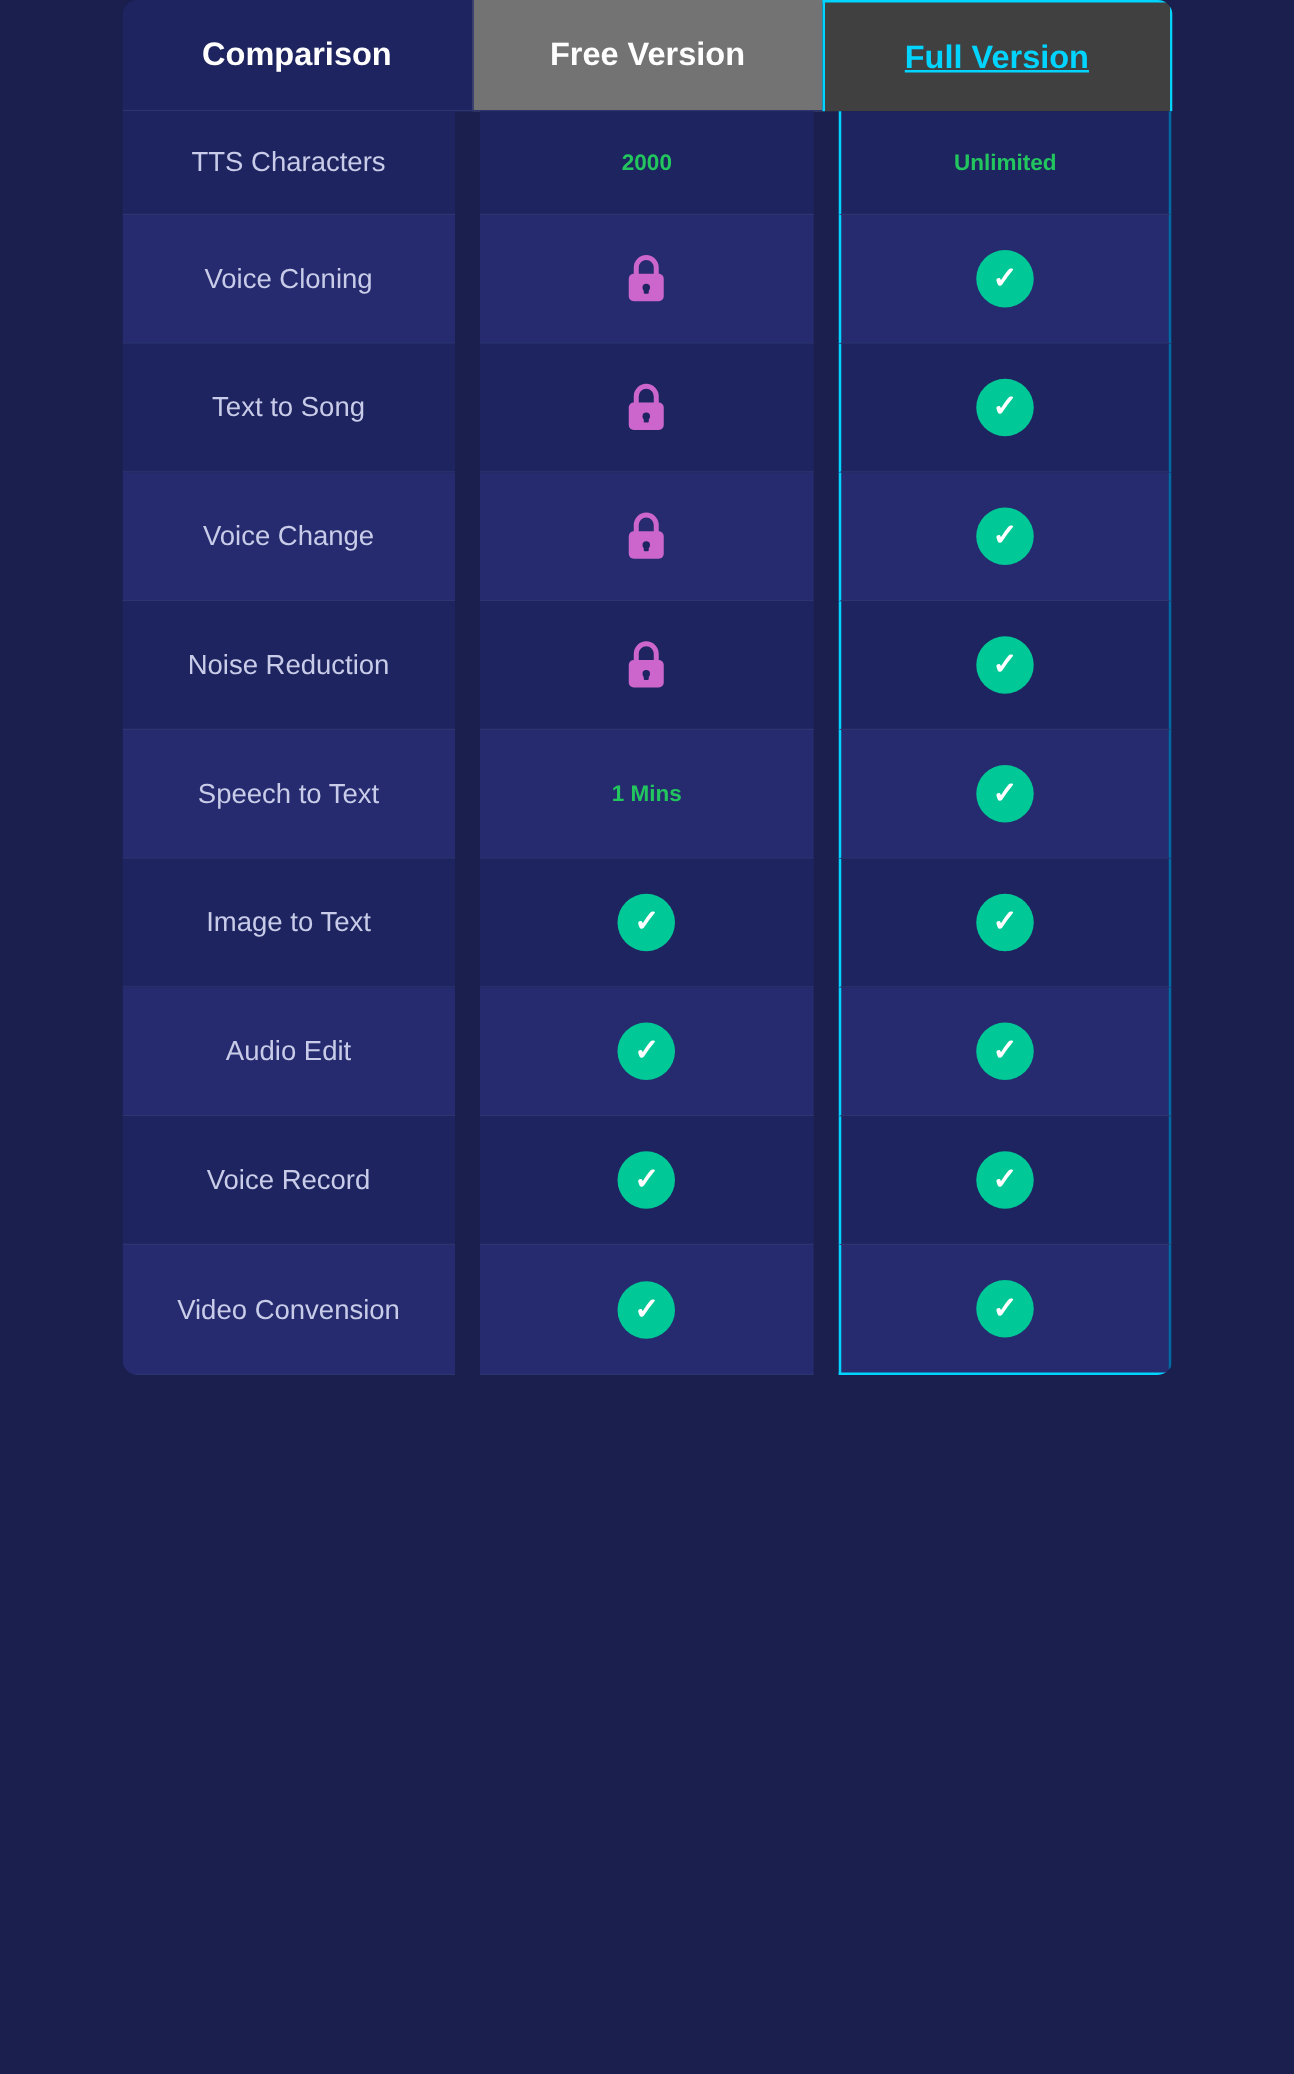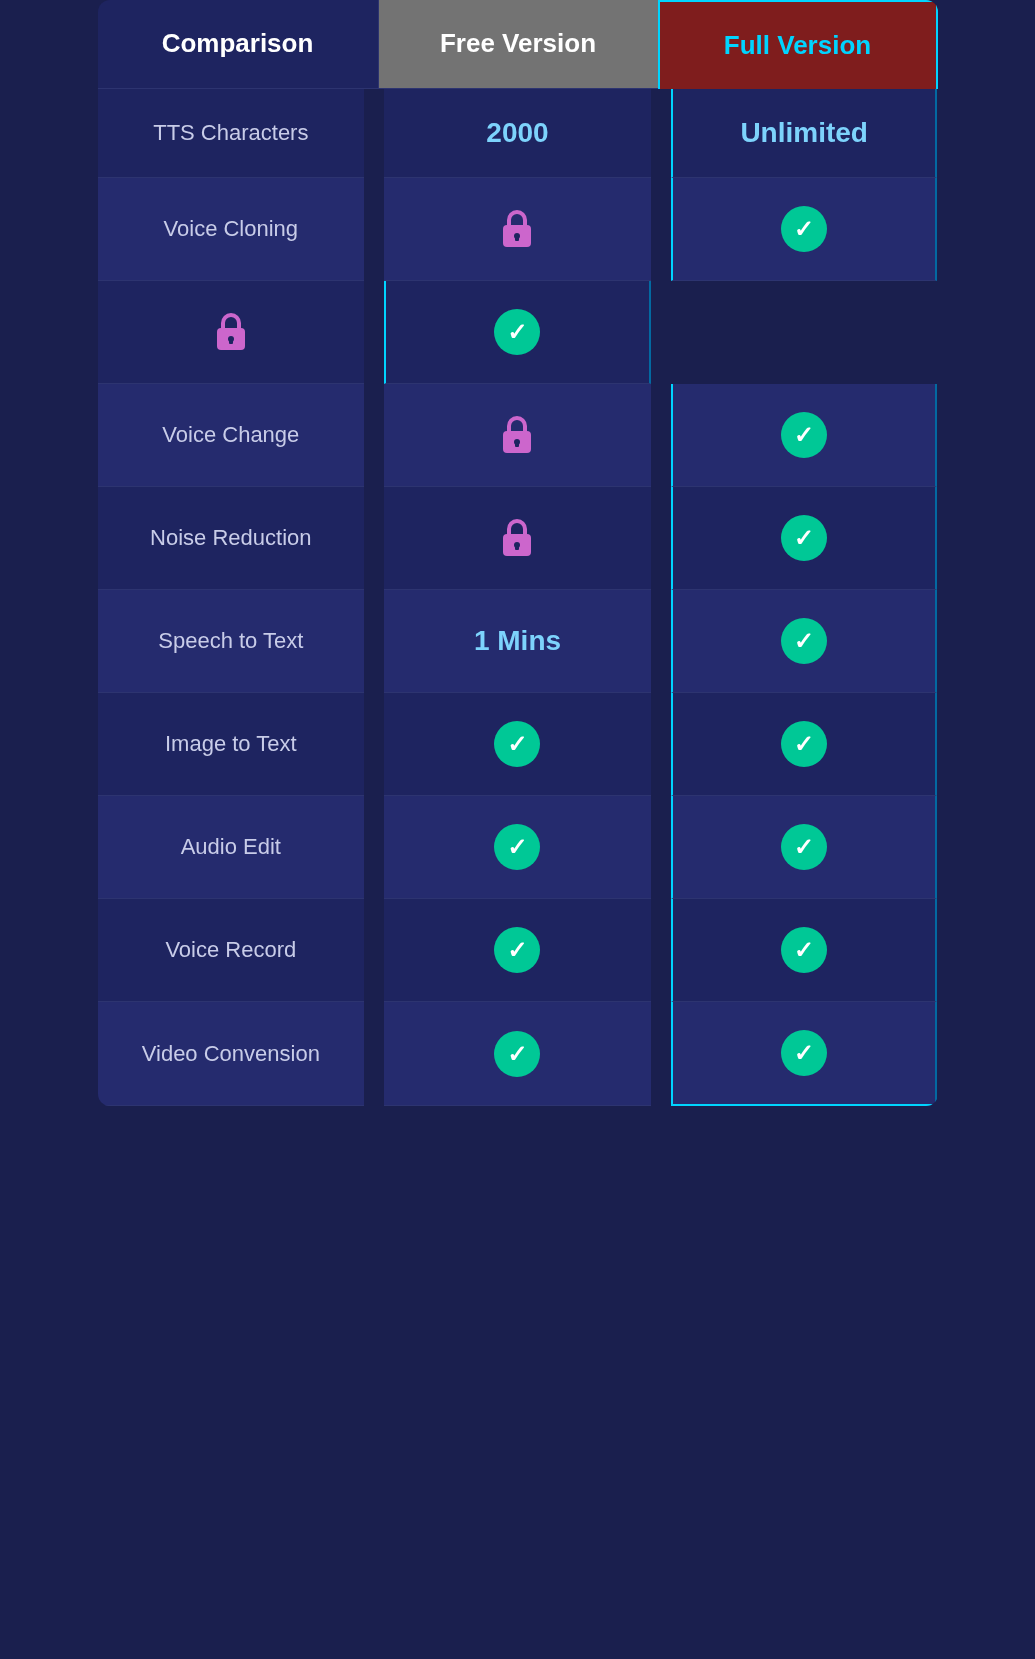--- a/index.html
+++ b/index.html
@@ -43,24 +43,25 @@
     }
 
     .header-free {
       background-color: #737373;
       color: #ffffff;
       border-bottom: 1px solid #2d3470;
       border-left: 1px solid #2d3470;
     }
 
     .header-full {
-      background-color: #7f1d1d;
+      background-color: #404040;
       color: #00d4ff;
       border: 2px solid #00d4ff;
       border-bottom: none;
+      text-decoration: underline;
     }
 
     .table-row {
       display: grid;
       grid-template-columns: 1fr 1fr 1fr;
       gap: 20px;
     }
 
     .table-row:nth-child(odd) .row-cell {
       background-color: #1e2460;
@@ -120,23 +121,23 @@
     }
 
     .check-mark {
       color: white;
       font-size: 24px;
       font-weight: bold;
       line-height: 1;
     }
 
     .value-text {
-      font-size: 28px;
+      font-size: 18px;
       font-weight: 600;
-      color: #7dd3fc;
+      color: #22c55e;
     }
   </style>
 </head>
 <body>
 
 <div class="comparison-table">
   <div class="table-header">
     <div class="header-cell header-comparison">
       <span>Comparison</span>
     </div>
@@ -170,20 +171,21 @@
       </svg>
           </div>
         </div>
         <div class="row-cell full-version-cell">
           <div class="check-circle">
             <span class="check-mark">✓</span>
           </div>
         </div>
       </div>
       <div class="table-row">
+        <div class="row-cell feature-name">Text to Song</div>
         <div class="row-cell">
           <div class="lock-icon">
             <svg class="lock-svg" viewBox="0 0 36 44" xmlns="http://www.w3.org/2000/svg">
         <rect x="4" y="18" width="28" height="22" rx="4" ry="4"></rect>
         <path d="M10 18V13a8 8 0 0116 0v5" fill="none" stroke="#cc66cc" stroke-width="4" stroke-linecap="round"></path>
         <circle cx="18" cy="29" r="3" fill="#1e2460"></circle>
         <rect x="16" y="29" width="4" height="5" rx="1" fill="#1e2460"></rect>
       </svg>
           </div>
         </div>

